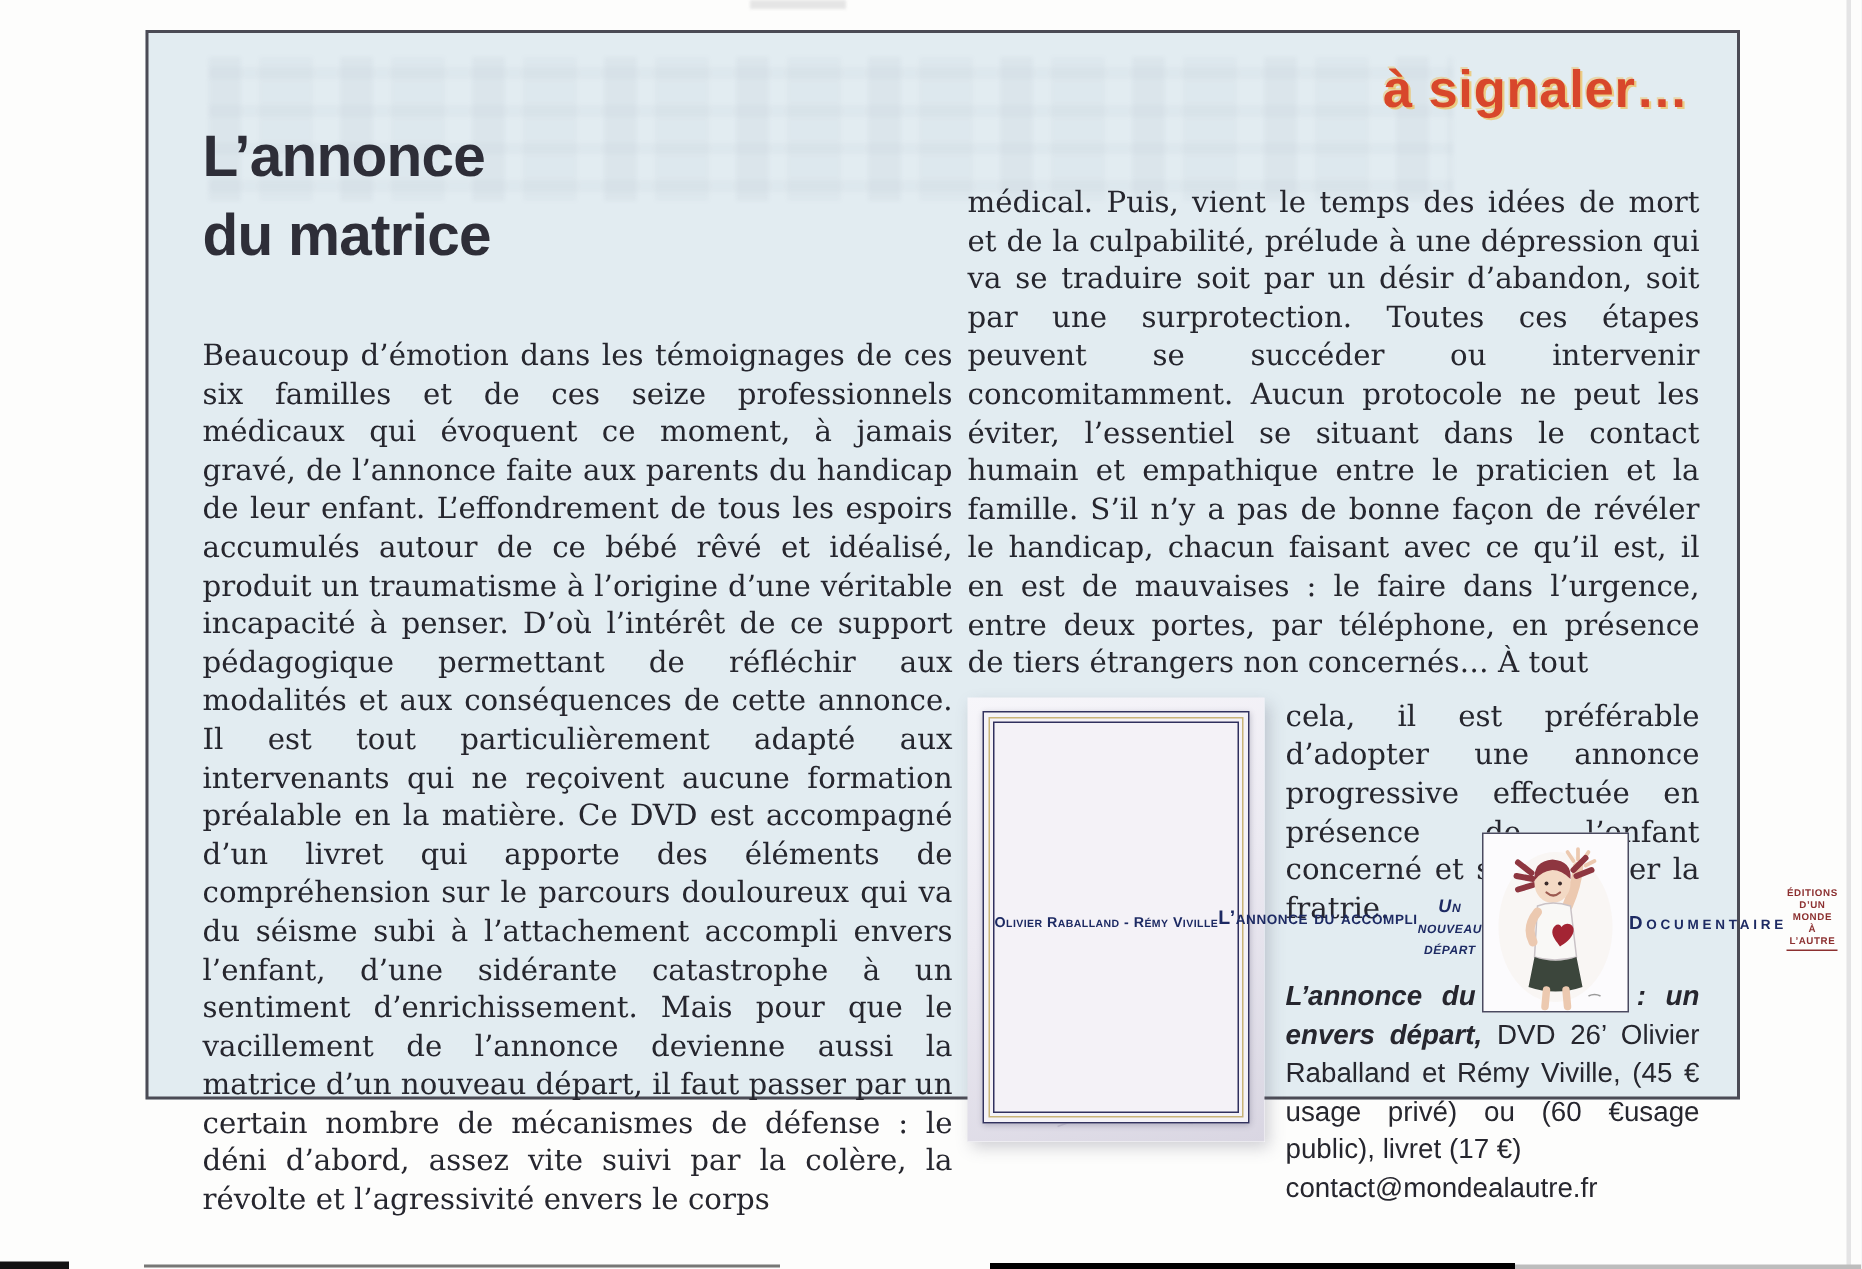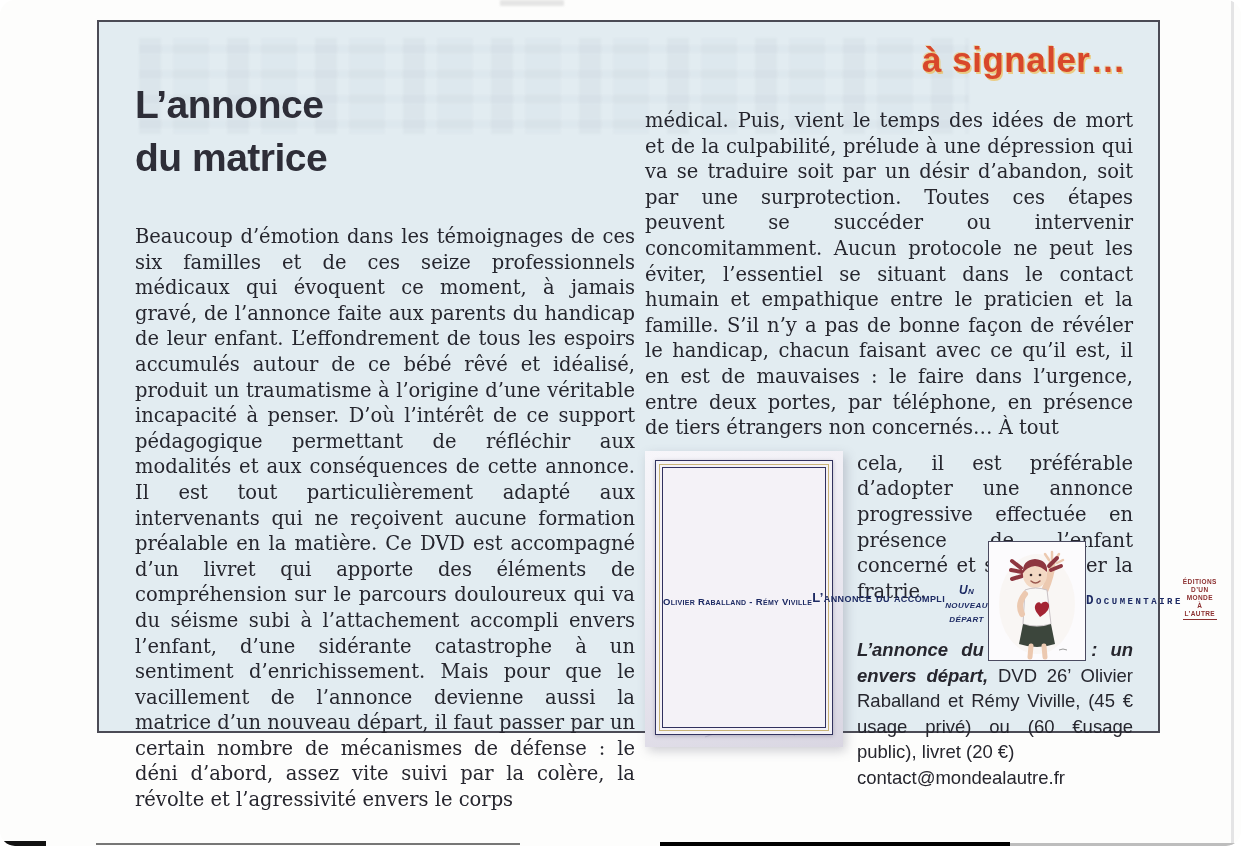--- a/index.html
+++ b/index.html
@@ -1,20 +1,19 @@
 <!DOCTYPE html>
 <html><head>
 <meta charset="utf-8">
 <style>
   html,body{margin:0;padding:0;}
   .page{
     position:relative; width:1241px; height:846px;
     background:#fdfdfc; overflow:hidden;
     font-family:"Liberation Sans", sans-serif;
-    border-radius:15px;
   }
   .panel{
     position:absolute; left:97px; top:20px; width:1063px; height:713px;
     background:#e2ecf1; border:2px solid #4b4b55; box-sizing:border-box;
   }
   
   .ghost{
     position:absolute; pointer-events:none; filter:blur(1.3px); opacity:.55;
     background:
       repeating-linear-gradient(90deg, rgba(104,116,140,0.10) 0 22px, rgba(104,116,140,0) 22px 34px,
@@ -32,21 +31,21 @@
     font-size:39px; line-height:53px; font-weight:bold; letter-spacing:-.5px;
     color:#2e2e38;
   }
   .bodytext{
     font-family:"DejaVu Serif", serif;
     font-size:19.5px; line-height:25.6px; color:#26262e;
     text-align:justify;
     margin-top:22px;
   }
   .col-left{ position:absolute; left:36px; top:180px; width:500px; }
-  .col-right{ position:absolute; left:546px; top:86px; width:488px; }
+  .col-right{ position:absolute; left:546px; top:100px; width:488px; }
   .col-right p{ margin:0; }
   .wrap-row{ display:flex; margin-top:10px; }
 
   
   .dvd-photo{
     flex:none; width:198px; height:296px; position:relative;
     background:linear-gradient(160deg,#f7f6fa 0%, #eceaf2 45%, #d9d6e2 100%);
     box-shadow:3px 4px 10px rgba(90,90,110,.28);
   }
   .dvd-photo svg.sketch{ position:absolute; inset:0; width:100%; height:100%; }
@@ -72,21 +71,21 @@
   .dvd-subtitle{
     font-size:12px; font-weight:bold; font-style:italic; color:#1d2a63;
     font-variant:small-caps; letter-spacing:.4px; margin-top:13px;
   }
   .dvd-illustration{
     margin-top:7px; width:98px; height:120px;
     border:1px solid #4a4a60; background:#fcfbfd; box-sizing:border-box;
   }
   .dvd-genre{
     margin-top:7px; font-size:12.5px; font-weight:bold; color:#1d2a63;
-    font-variant:small-caps; letter-spacing:2.5px;font-family:Liberation Mono, monospace;
+    font-variant:small-caps; letter-spacing:2.5px;
   }
   .dvd-publisher{
     margin-top:4px; font-size:6.5px; line-height:8px; font-weight:bold;
     color:#8c3030; text-transform:uppercase; letter-spacing:.4px;
   }
   .dvd-publisher .u{ border-bottom:1px solid #8c3030; padding-bottom:1px; display:inline-block; }
 
   .beside{ margin-left:14px; width:276px; }
   .caption{
     margin-top:33px; font-size:18.5px; line-height:25.5px; color:#26262e;
@@ -186,21 +185,21 @@
               </div>
             </div>
           </div>
         </div>
 
         <div class="beside">
           <p class="bodytext">cela, il est préférable d’adopter une annonce progressive effectuée en présence de l’enfant concerné et sans oublier la fratrie.</p>
 
           <div class="caption">
             <span class="lead">L’annonce du handicap : un envers départ,</span>
-            <span>DVD 26’ Olivier Raballand et Rémy Viville, (45 € usage privé) ou (60 €usage public), livret (20 €)</span>
+            <span>DVD 26’ Olivier Raballand et Rémy Viville, (45 € usage privé) ou (60 €usage public), livret (17 €)</span>
             <div class="plain-lines">contact@mondealautre.fr</div>
           </div>
         </div>
       </div>
     </div>
   </div>
 
 
   <div class="artifact edge-line"></div>
   <div class="artifact smudge-top"></div>

